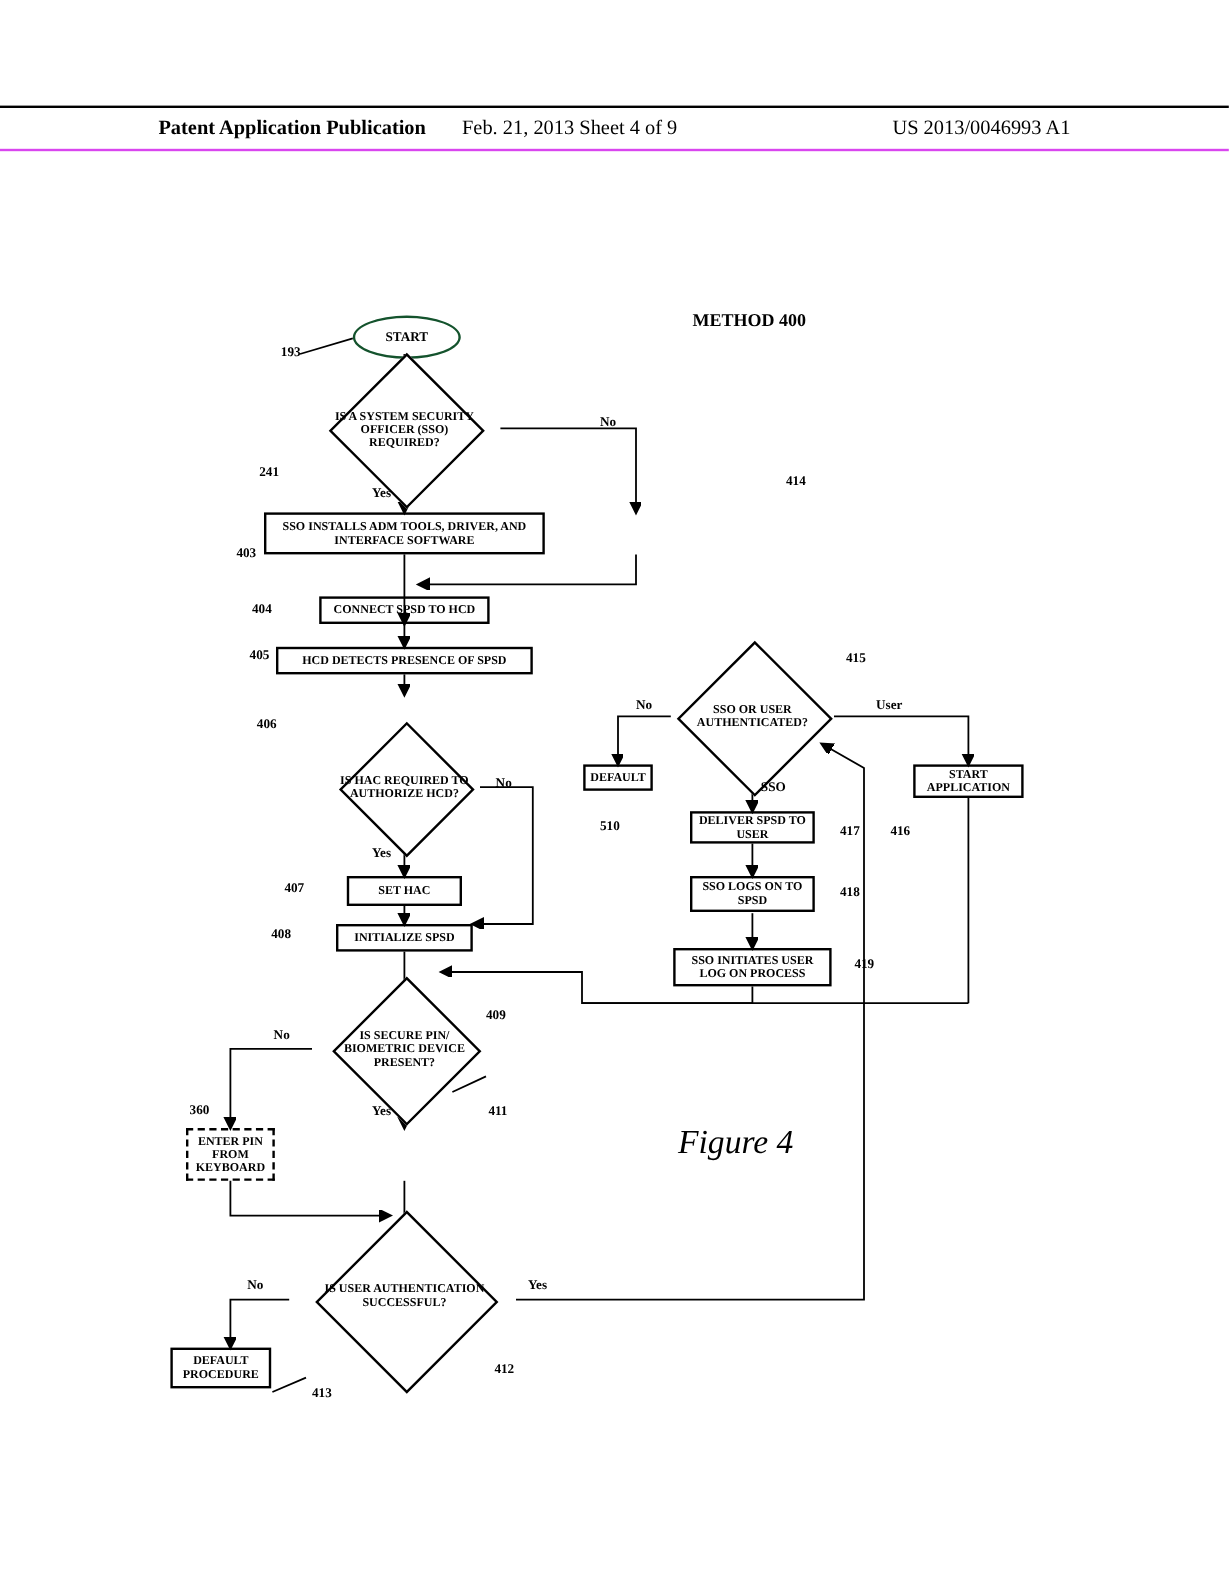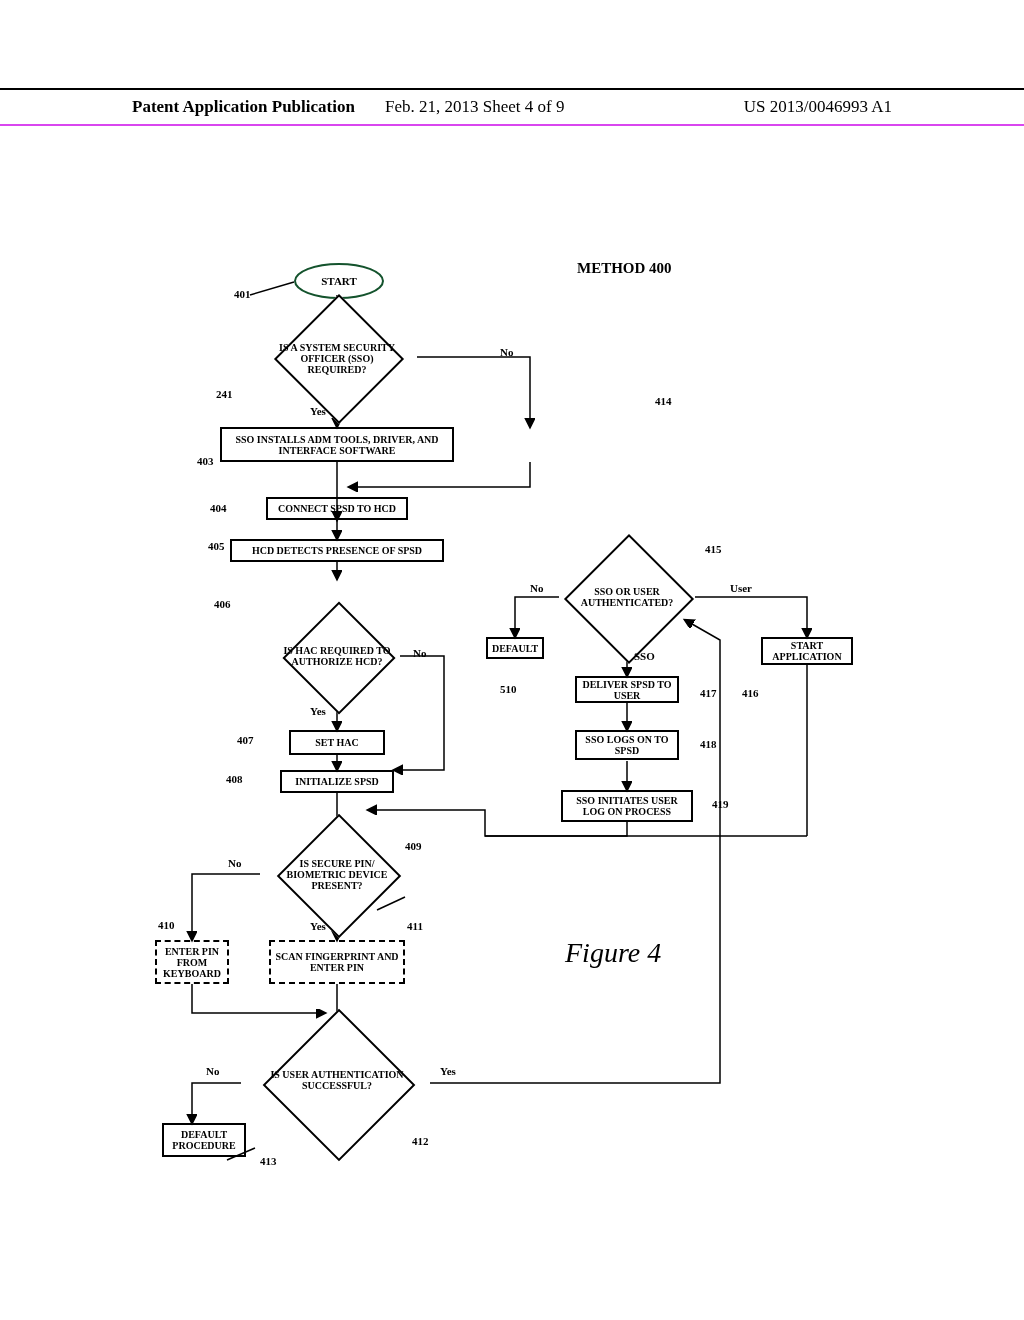--- a/index.html
+++ b/index.html
@@ -69,21 +69,21 @@
 <path d="M300 843 L350 843 L590 843 L590 400 L555 380" marker-end="url(#a)"></path>
 <line x1="677" y1="425" x2="677" y2="596"></line>
 <path d="M677 596 L355 596"></path>
 <line x1="275" y1="657" x2="247" y2="670"></line>
 </svg>
 
 <div class="abs method">METHOD 400</div>
 <div class="abs fig">Figure 4</div>
 
 <div class="abs oval" style="left:164px;top:23px;width:86px;height:32px">START</div>
-<div class="abs ref" style="left:104px;top:48px">401</div>
+<div class="abs ref" style="left:104px;top:48px">193</div>
 
 <div class="abs dia" style="left:163px;top:73px;width:88px;height:88px"></div>
 <div class="abs dtxt" style="left:140px;top:98px;width:134px;height:40px">IS A SYSTEM SECURITY OFFICER (SSO) REQUIRED?</div>
 <div class="abs ref" style="left:86px;top:148px">241</div>
 <div class="abs lbl" style="left:180px;top:165px">Yes</div>
 <div class="abs lbl" style="left:370px;top:106px">No</div>
 <div class="abs ref" style="left:525px;top:155px">414</div>
 
 <div class="abs rect" style="left:90px;top:187px;width:234px;height:35px">SSO INSTALLS ADM TOOLS, DRIVER, AND INTERFACE SOFTWARE</div>
 <div class="abs ref" style="left:67px;top:215px">403</div>
@@ -105,32 +105,31 @@
 
 <div class="abs rect" style="left:150px;top:530px;width:114px;height:23px">INITIALIZE SPSD</div>
 <div class="abs ref" style="left:96px;top:533px">408</div>
 
 <div class="abs ref" style="left:275px;top:600px">409</div>
 <div class="abs dia" style="left:165px;top:592px;width:84px;height:84px"></div>
 <div class="abs dtxt" style="left:142px;top:614px;width:130px;height:40px">IS SECURE PIN/ BIOMETRIC DEVICE PRESENT?</div>
 <div class="abs lbl" style="left:98px;top:617px">No</div>
 <div class="abs lbl" style="left:180px;top:680px">Yes</div>
 <div class="abs ref" style="left:277px;top:680px">411</div>
-<div class="abs ref" style="left:28px;top:679px">410</div>
+<div class="abs ref" style="left:28px;top:679px">360</div>
 
 <div class="abs drect" style="left:25px;top:700px;width:74px;height:44px">ENTER PIN FROM KEYBOARD</div>
-<div class="abs drect" style="left:139px;top:700px;width:136px;height:44px">SCAN FINGERPRINT AND ENTER PIN</div>
 
 <div class="abs dia" style="left:155px;top:791px;width:104px;height:104px"></div>
 <div class="abs dtxt" style="left:140px;top:820px;width:134px;height:40px">IS USER AUTHENTICATION SUCCESSFUL?</div>
 <div class="abs lbl" style="left:76px;top:825px">No</div>
 <div class="abs lbl" style="left:310px;top:825px">Yes</div>
 <div class="abs ref" style="left:282px;top:895px">412</div>
 
-<div class="abs rect" style="left:32px;top:883px;width:84px;height:34px">DEFAULT PROCEDURE</div>
+<div class="abs rect" style="left:12px;top:883px;width:84px;height:34px">DEFAULT PROCEDURE</div>
 <div class="abs ref" style="left:130px;top:915px">413</div>
 
 <div class="abs ref" style="left:575px;top:303px">415</div>
 <div class="abs dia" style="left:453px;top:313px;width:88px;height:88px"></div>
 <div class="abs dtxt" style="left:430px;top:340px;width:134px;height:34px">SSO OR USER AUTHENTICATED?</div>
 <div class="abs lbl" style="left:400px;top:342px">No</div>
 <div class="abs lbl" style="left:600px;top:342px">User</div>
 <div class="abs lbl" style="left:504px;top:410px">SSO</div>
 
 <div class="abs rect" style="left:356px;top:397px;width:58px;height:22px">DEFAULT</div>

